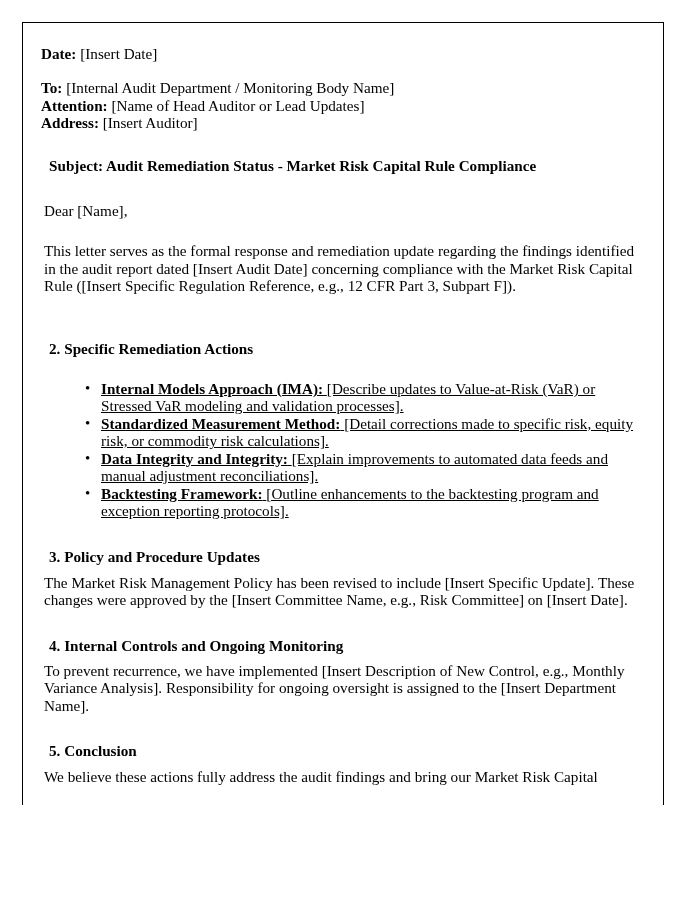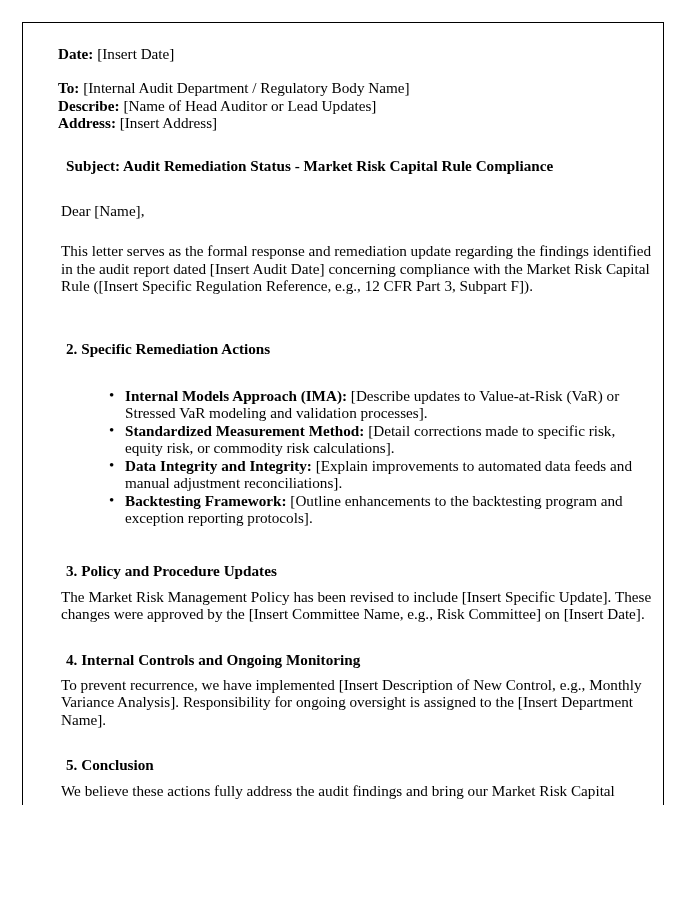--- a/index.html
+++ b/index.html
@@ -24,39 +24,40 @@
     height: 783px;         
     border: 1px solid #000000;
     border-bottom: none;
     box-sizing: border-box;
     background: #ffffff;
     overflow: hidden;
   }
 
   #page-body {
     position: absolute;
-    left: 35px;            
+    left: 18px;            
     top: 22px;
     width: 601px;          
     font-size: 15.2px;
     line-height: 17.4px;
   }
 
   .line     { margin: 0; }
   .para     { margin: 3px; text-align: left; }
   .blockgap { height: 17px; }
   .smallgap { height: 11px; }
 
   .bold     { font-weight: bold; }
   .heading  { margin: 8px; font-weight: bold; }
 
   ul.bullets {
-    margin: 11px;
+    margin: 4px;
     padding: 0 0 0 40px;   
     list-style: none;
+    text-decoration: underline;
   }
   ul.bullets > li {
     position: relative;
     padding-left: 16px;
     margin: 0;
   }
   ul.bullets > li::before {
     content: "\2022";
     position: absolute;
     left: 0;
@@ -68,23 +69,23 @@
 </head>
 <body>
 
 <div id="page-sheet">
   <div id="page-body">
 
     <p class="line"><span class="bold">Date:</span> <span>[Insert Date]</span></p>
 
     <div class="blockgap"></div>
 
-    <p class="line"><span class="bold">To:</span> <span>[Internal Audit Department / Regulatory Body Name]</span></p>
-    <p class="line"><span class="bold">Describe:</span> <span>[Name of Head Auditor or Lead Updates]</span></p>
-    <p class="line"><span class="bold">Address:</span> <span>[Insert Address]</span></p>
+    <p class="line"><span class="bold">To:</span> <span>[Internal Audit Department / Monitoring Body Name]</span></p>
+    <p class="line"><span class="bold">Attention:</span> <span>[Name of Head Auditor or Lead Updates]</span></p>
+    <p class="line"><span class="bold">Address:</span> <span>[Insert Auditor]</span></p>
 
     <div class="blockgap"></div>
 
     <p class="heading">Subject: Audit Remediation Status - Market Risk Capital Rule Compliance</p>
 
     <div class="blockgap"></div>
 
     <p class="para">Dear [Name],</p>
 
     <div class="blockgap"></div>

